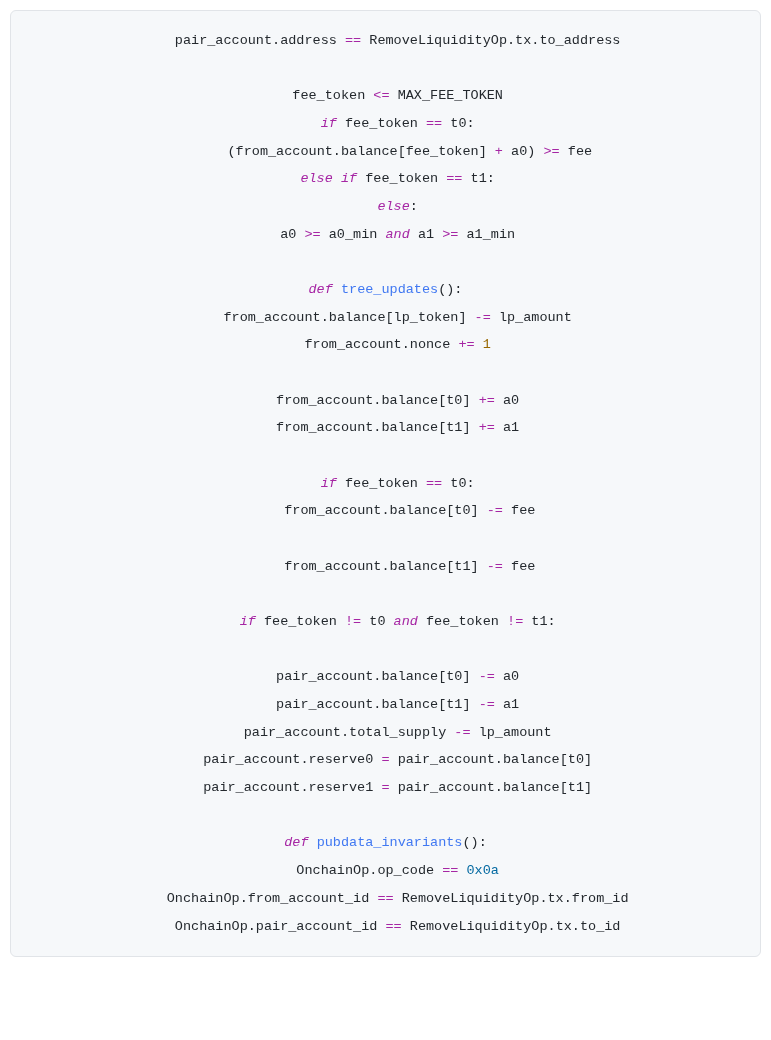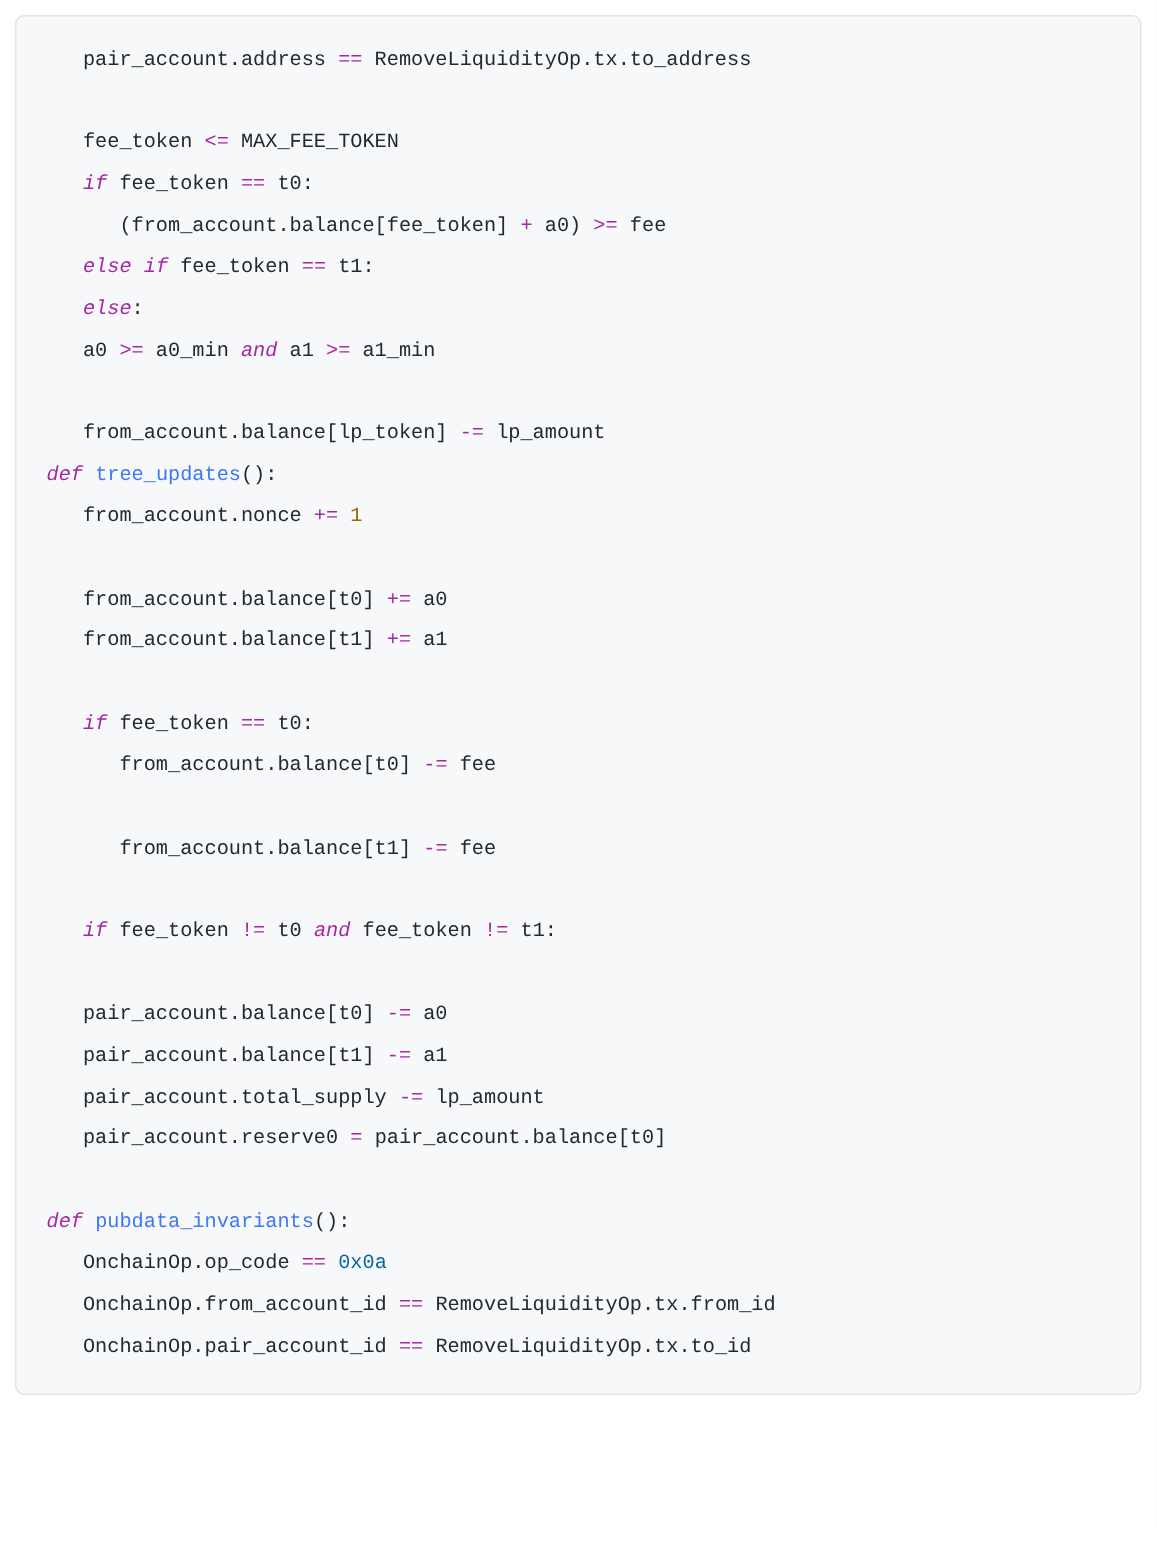--- a/index.html
+++ b/index.html
@@ -17,20 +17,21 @@
       background: #f6f8fa;
       border: 1px solid #e1e4e8;
       border-radius: 6px;
       padding: 16px 20px;
       overflow: auto;
     }
     .line {
       white-space: pre;
       line-height: 2.05;
       color: #24292e;
+      text-align: center;
     }
     .kw {
       color: #a626a4;
       font-style: italic;
     }
     .fn {
       color: #4078f2;
     }
     .op {
       color: #a626a4;
@@ -49,37 +50,38 @@
   <div id="code-lines">
       <div class="line">   pair_account.address <span class="op">==</span> RemoveLiquidityOp.tx.to_address</div>
       <div class="line">&nbsp;</div>
       <div class="line">   fee_token <span class="op">&lt;=</span> MAX_FEE_TOKEN</div>
       <div class="line">   <span class="kw">if</span> fee_token <span class="op">==</span> t0:</div>
       <div class="line">      (from_account.balance[fee_token] <span class="op">+</span> a0) <span class="op">&gt;=</span> fee</div>
       <div class="line">   <span class="kw">else</span> <span class="kw">if</span> fee_token <span class="op">==</span> t1:</div>
       <div class="line">   <span class="kw">else</span>:</div>
       <div class="line">   a0 <span class="op">&gt;=</span> a0_min <span class="kw">and</span> a1 <span class="op">&gt;=</span> a1_min</div>
       <div class="line">&nbsp;</div>
+      <div class="line"><span class="kw">def</span> <span class="fn">tree_updates</span>():</div>
       <div class="line">   from_account.balance[lp_token] <span class="op">-=</span> lp_amount</div>
-      <div class="line"><span class="kw">def</span> <span class="fn">tree_updates</span>():</div>
       <div class="line">   from_account.nonce <span class="op">+=</span> <span class="num">1</span></div>
       <div class="line">&nbsp;</div>
       <div class="line">   from_account.balance[t0] <span class="op">+=</span> a0</div>
       <div class="line">   from_account.balance[t1] <span class="op">+=</span> a1</div>
       <div class="line">&nbsp;</div>
       <div class="line">   <span class="kw">if</span> fee_token <span class="op">==</span> t0:</div>
       <div class="line">      from_account.balance[t0] <span class="op">-=</span> fee</div>
       <div class="line">&nbsp;</div>
       <div class="line">      from_account.balance[t1] <span class="op">-=</span> fee</div>
       <div class="line">&nbsp;</div>
       <div class="line">   <span class="kw">if</span> fee_token <span class="op">!=</span> t0 <span class="kw">and</span> fee_token <span class="op">!=</span> t1:</div>
       <div class="line">&nbsp;</div>
       <div class="line">   pair_account.balance[t0] <span class="op">-=</span> a0</div>
       <div class="line">   pair_account.balance[t1] <span class="op">-=</span> a1</div>
       <div class="line">   pair_account.total_supply <span class="op">-=</span> lp_amount</div>
       <div class="line">   pair_account.reserve0 <span class="op">=</span> pair_account.balance[t0]</div>
+      <div class="line">   pair_account.reserve1 <span class="op">=</span> pair_account.balance[t1]</div>
       <div class="line">&nbsp;</div>
       <div class="line"><span class="kw">def</span> <span class="fn">pubdata_invariants</span>():</div>
       <div class="line">   OnchainOp.op_code <span class="op">==</span> <span class="hex">0x0a</span></div>
       <div class="line">   OnchainOp.from_account_id <span class="op">==</span> RemoveLiquidityOp.tx.from_id</div>
       <div class="line">   OnchainOp.pair_account_id <span class="op">==</span> RemoveLiquidityOp.tx.to_id</div>
     </div>
 </div>
 
 </body></html>

